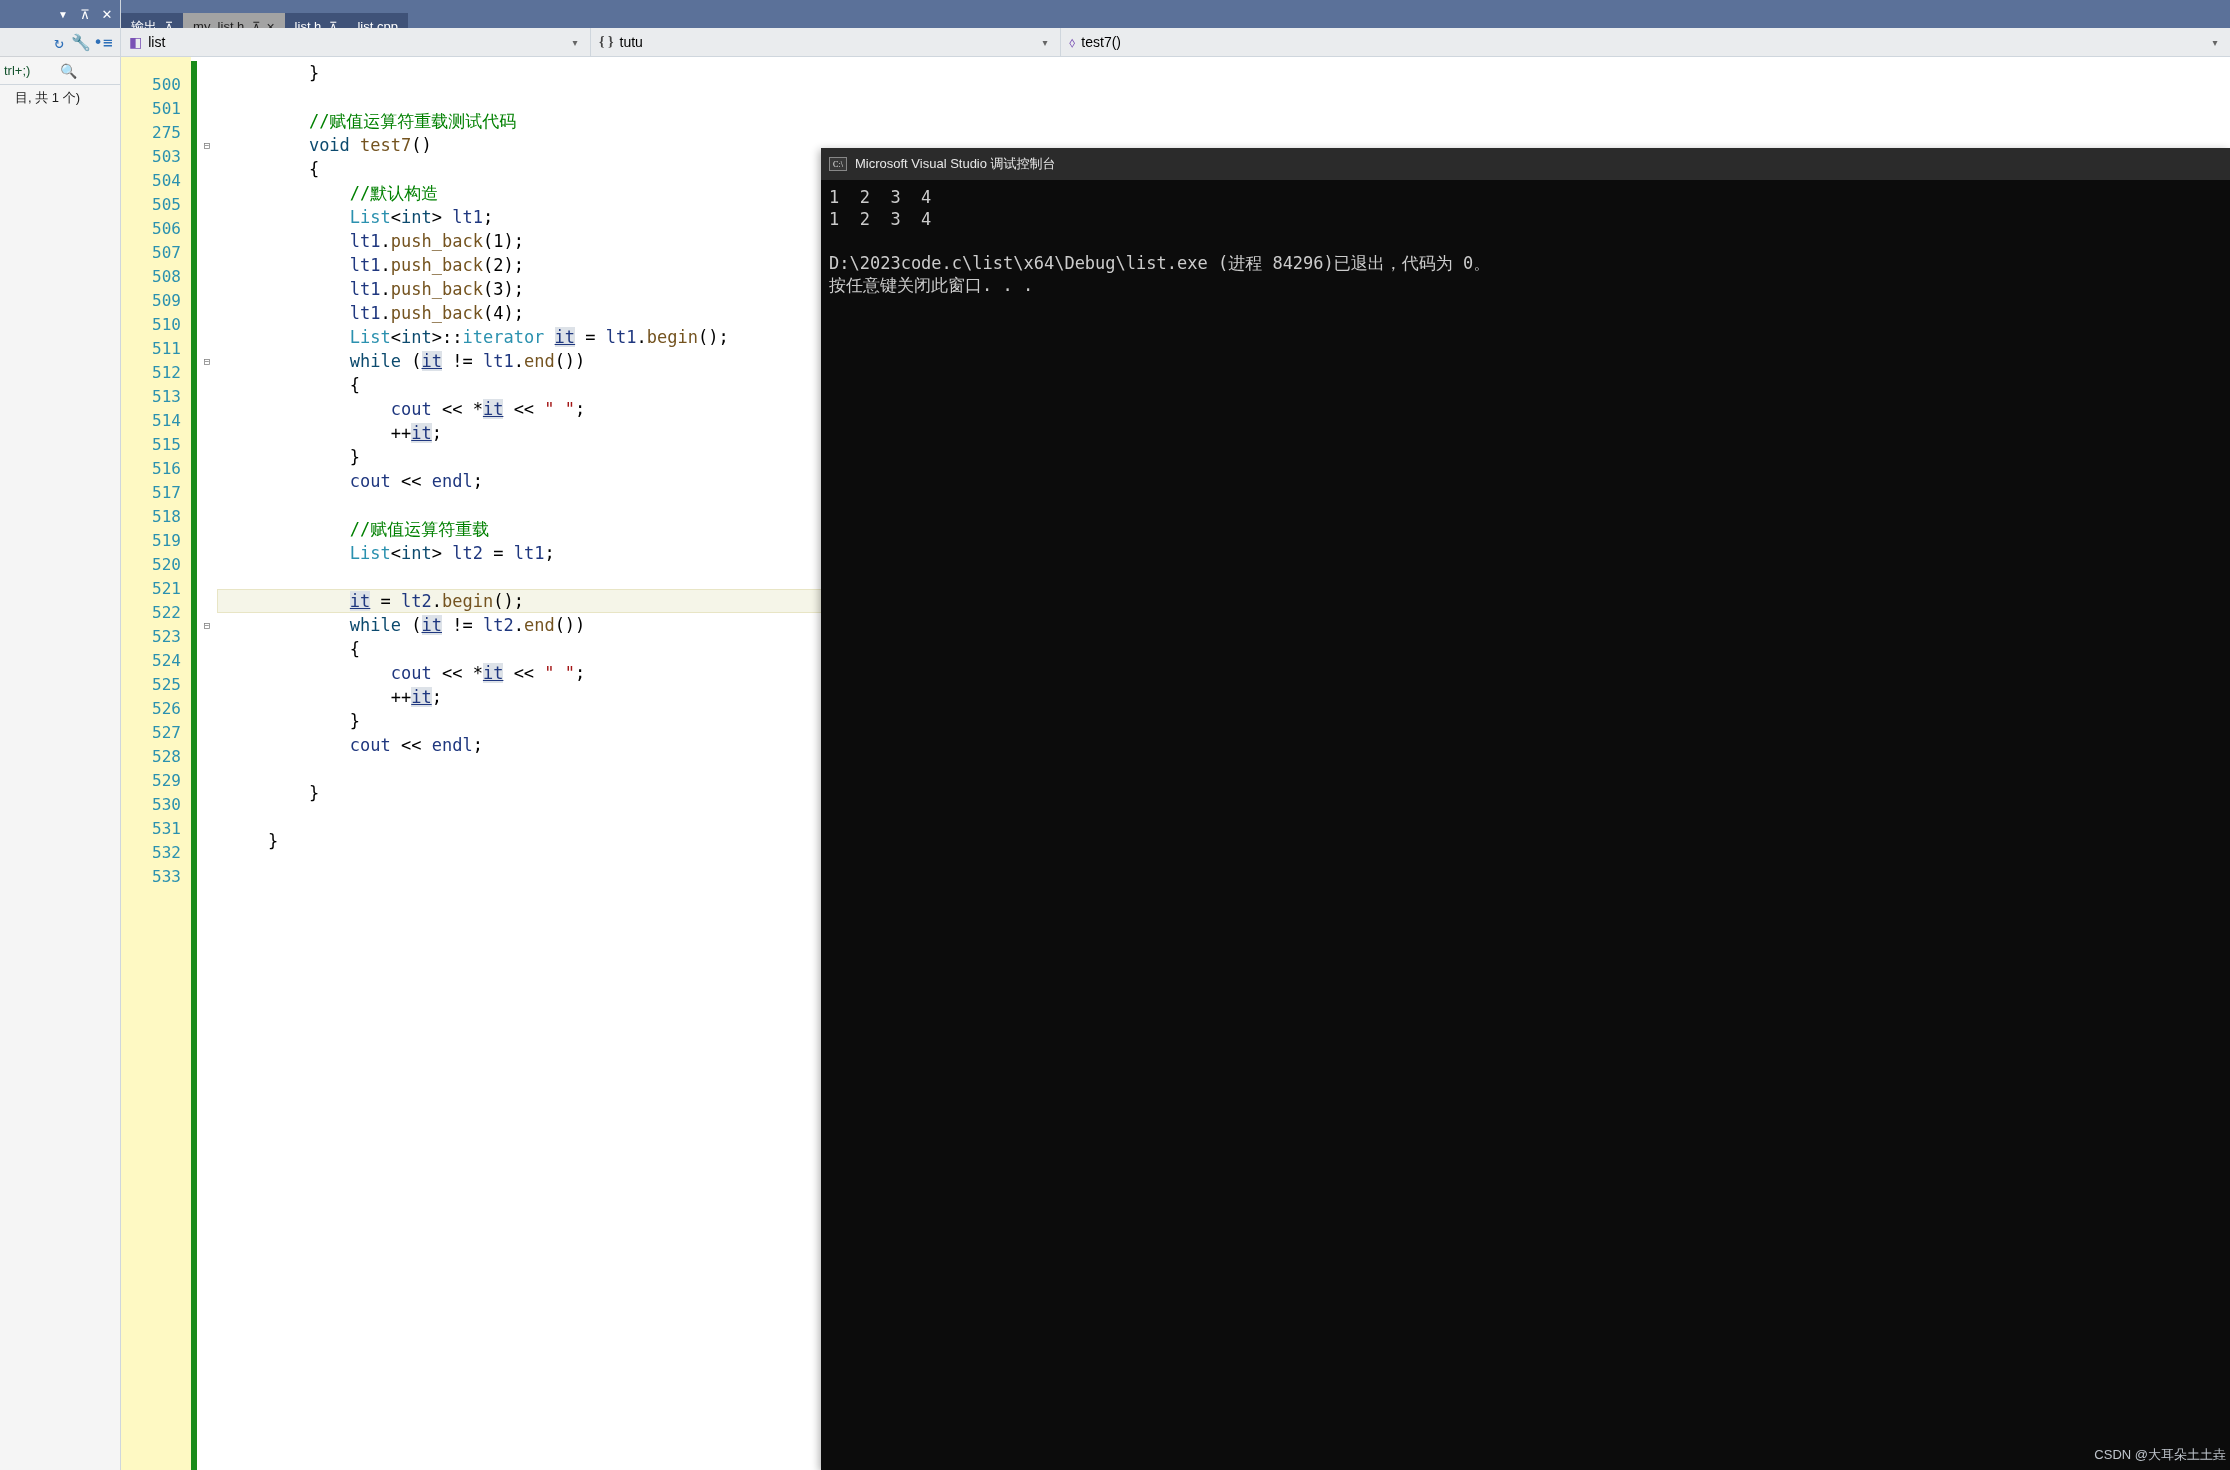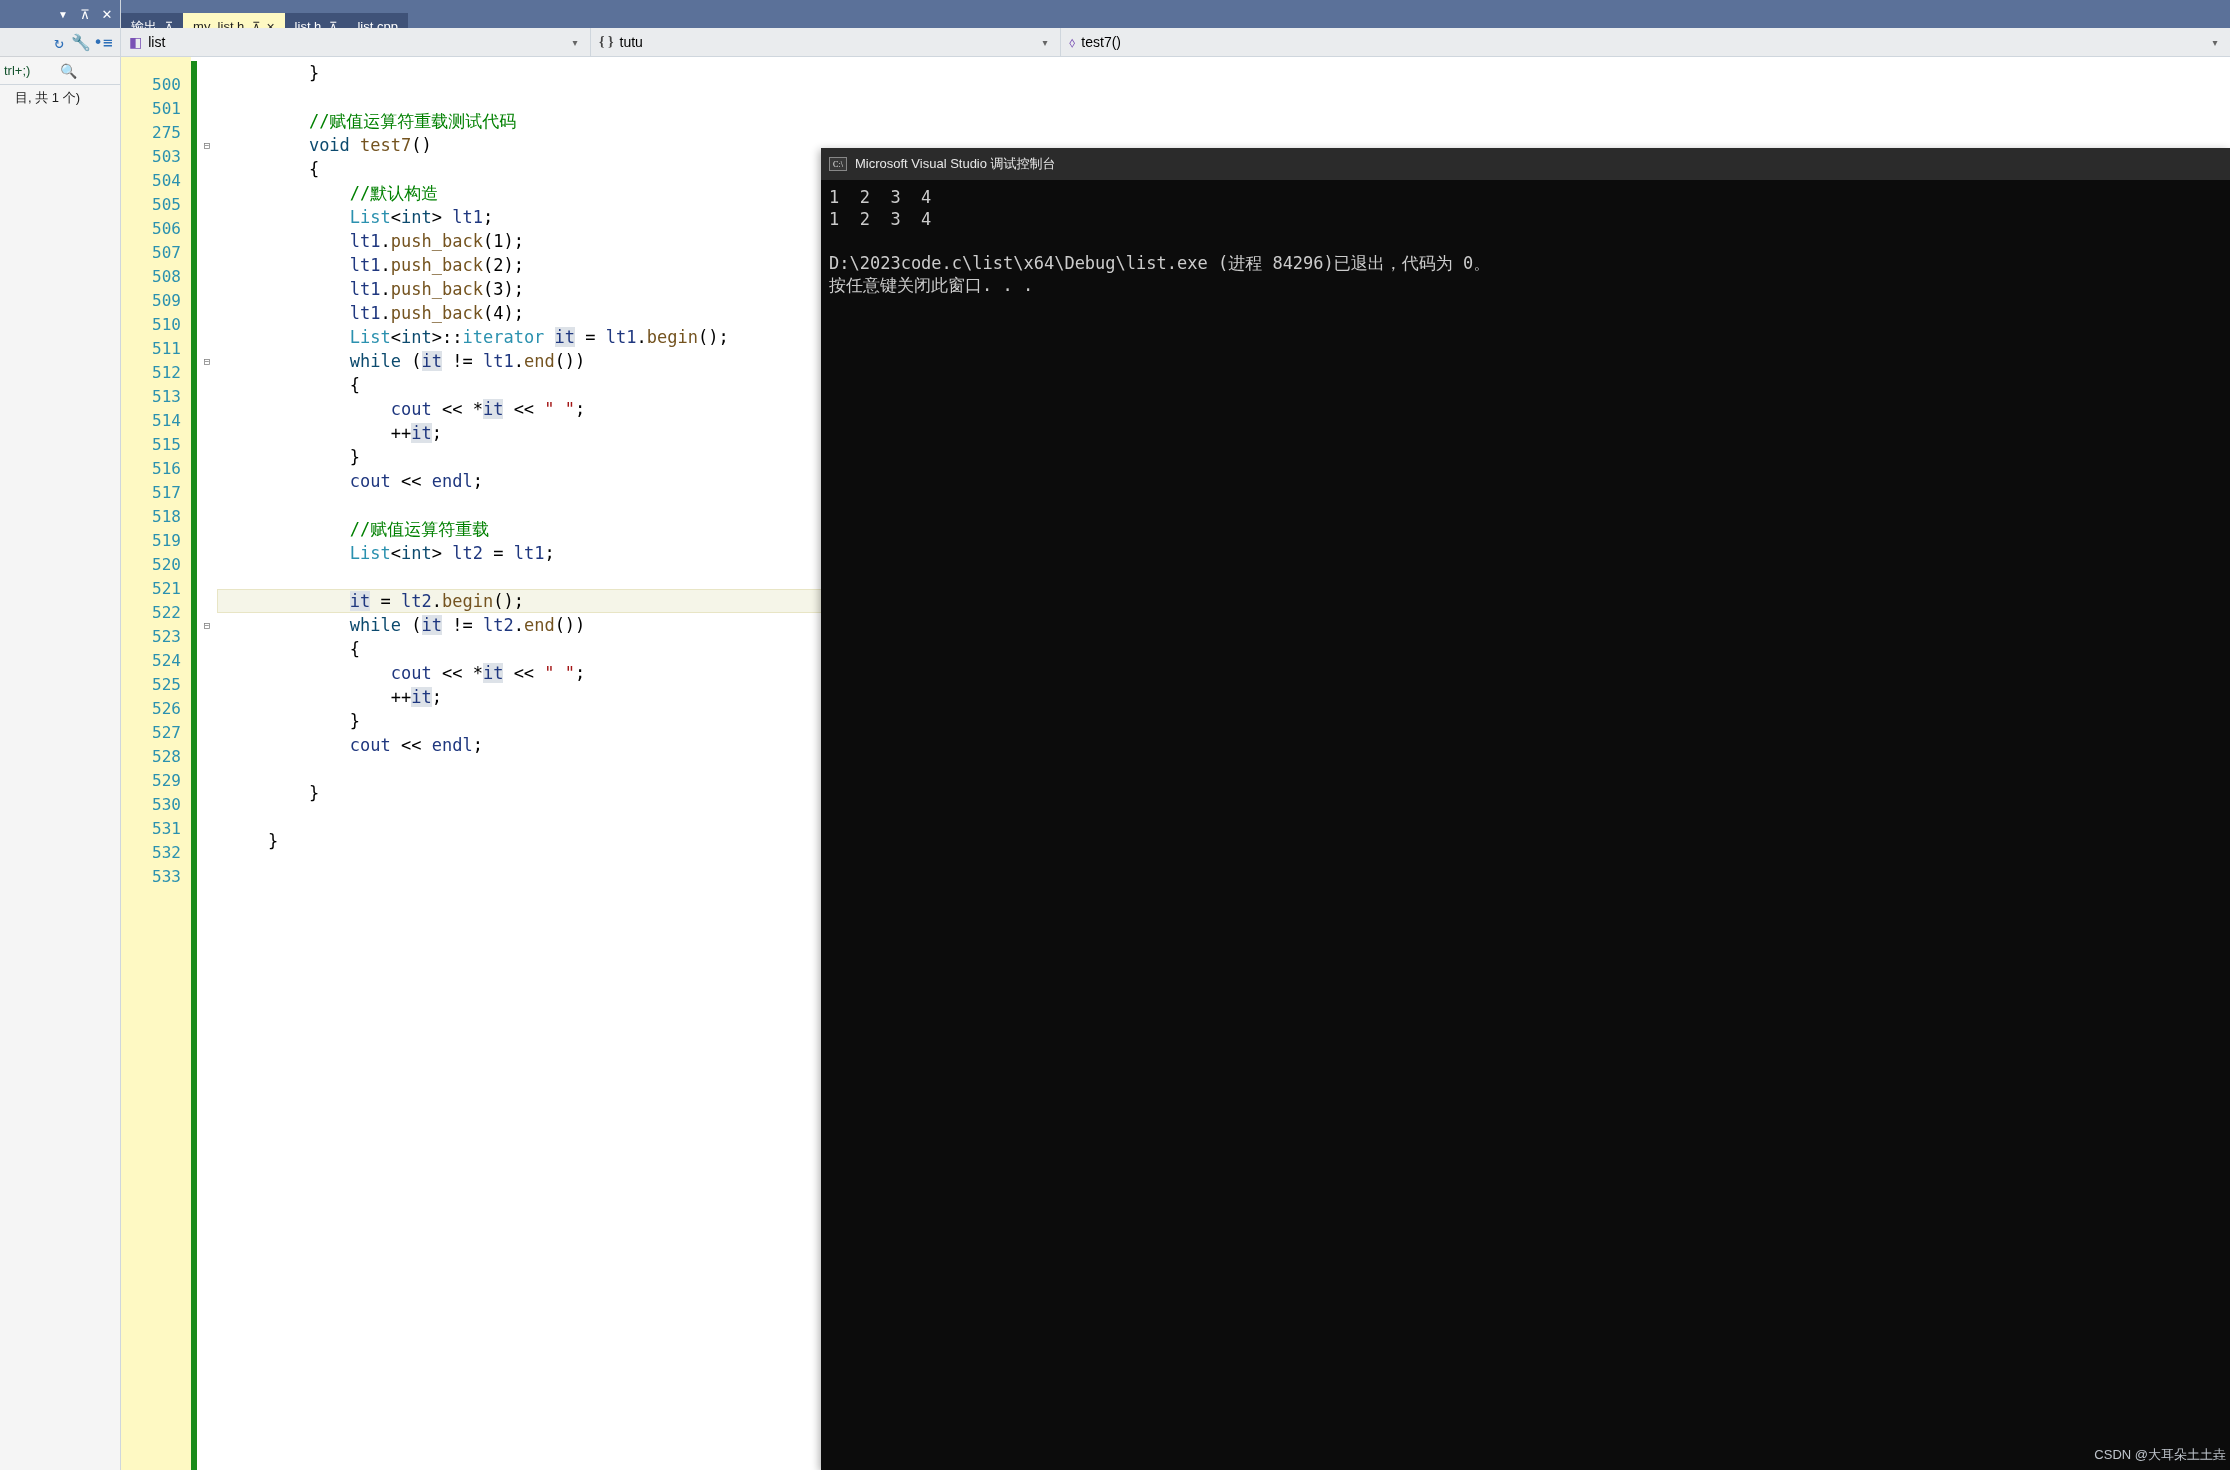--- a/index.html
+++ b/index.html
@@ -26,21 +26,21 @@
 .search-row span { color:#14532d; font-family:"Segoe UI",sans-serif; font-size:13px; flex:1; overflow:hidden; white-space:nowrap;}
 .search-row .mag { font-size:14px; color:#5a7aac; }
 .tree-row { padding:4px 15px; font-family:"Segoe UI",sans-serif; font-size:13px; color:#1e1e1e; white-space:nowrap; overflow:hidden; }
 
 
 .main { flex:1; display:flex; flex-direction:column; position:relative; border-left:1px solid #cfd6dd; }
 
 
 .file-tabs { height:28px; background:#5B7199; display:flex; align-items:center; }
 .file-tab { height:28px; display:flex; align-items:center; padding:0 10px; color:#fff; font-family:"Microsoft YaHei","Segoe UI",sans-serif; font-size:13px; cursor:pointer;margin-top:25px; }
-.file-tab.active { background:#fef9c3; color:#1e1e1e; }
+.file-tab.active { background:#a3a3a3; color:#1e1e1e; }
 .file-tab.normal { background:#3f5278; }
 .file-tab .pin { margin-left:8px; font-size:11px; }
 .file-tab .close { margin-left:6px; font-size:14px; cursor:pointer; }
 
 
 .nav-bar { height:29px; background:#eaecee; border-bottom:1px solid #cfd6dd; display:flex; align-items:center; font-family:"Segoe UI",sans-serif; font-size:14px; }
 .nav-seg { display:flex; align-items:center; height:100%; padding:0 8px; border-right:1px solid #cfd6dd; }
 .nav-seg.last { border-right:none; }
 .nav-seg .ico { margin-right:6px; font-size:14px; }
 .nav-seg .ico.purple { color:#7a52b5; }
@@ -63,21 +63,21 @@
 .code-line.current { background:#f5f5e8; box-shadow: inset 0 0 0 1px #e8e5c5; }
 
 
 .kw { color:#0c4a6e; }
 .fn { color:#74531f; }
 .ty { color:#2b91af; }
 .cm { color:#008000; }
 .st { color:#a31515; }
 .id { color:#1f377f; }
 .nm { color:#000; }
-.hi { background:#dde2e8; }
+.hi { background:#dde2e8;text-decoration:underline; }
 
 
 .console {
   position:absolute; top:148px; left:700px; right:0; bottom:0;
   background:#0c0c0c; color:#ccc; font-family:"NSimSun","SimSun",Consolas,monospace; font-size:17px;
   display:flex; flex-direction:column; box-shadow:-2px 2px 8px rgba(0,0,0,0.3);
 }
 .console-title {
   height:32px; background:#2b2b2b; display:flex; align-items:center; padding:0 8px;
   color:#e8e8e8; font-family:"Microsoft YaHei","Segoe UI",sans-serif; font-size:13px;

